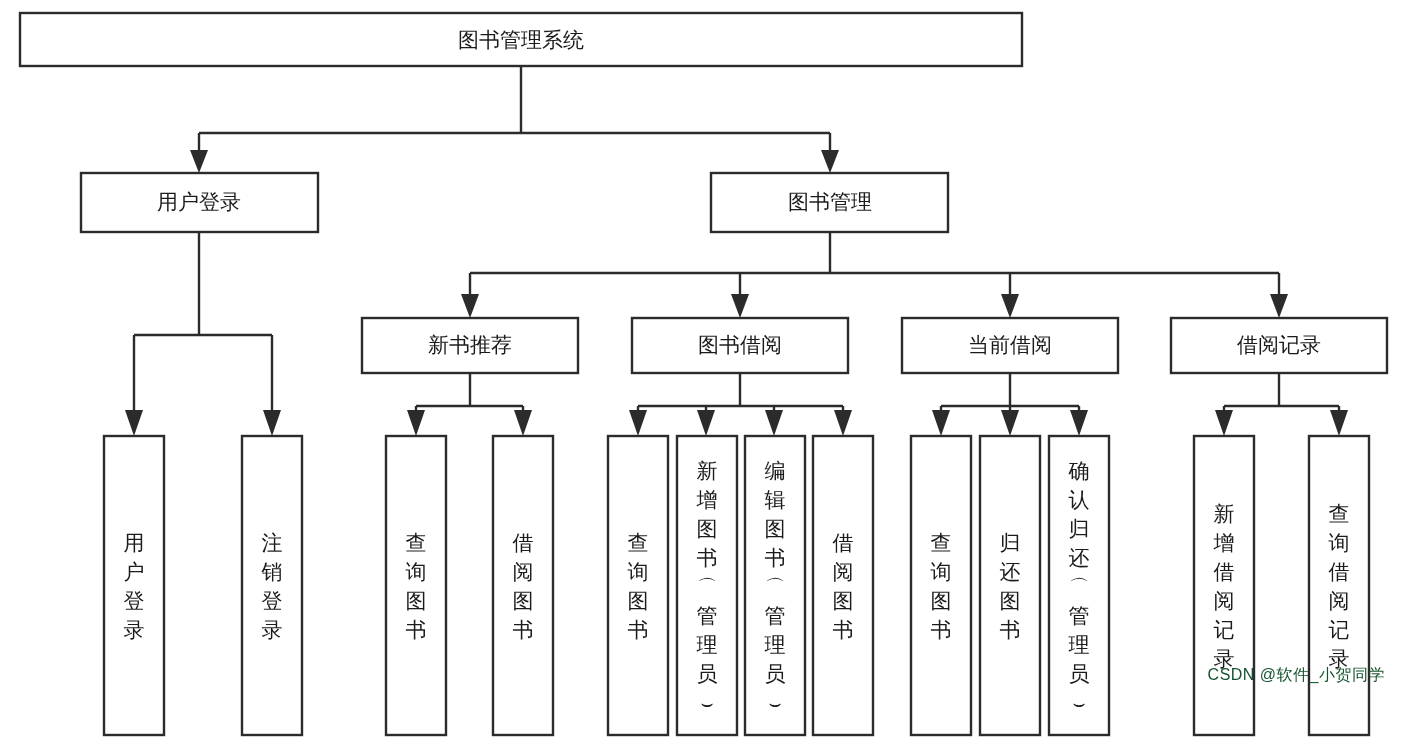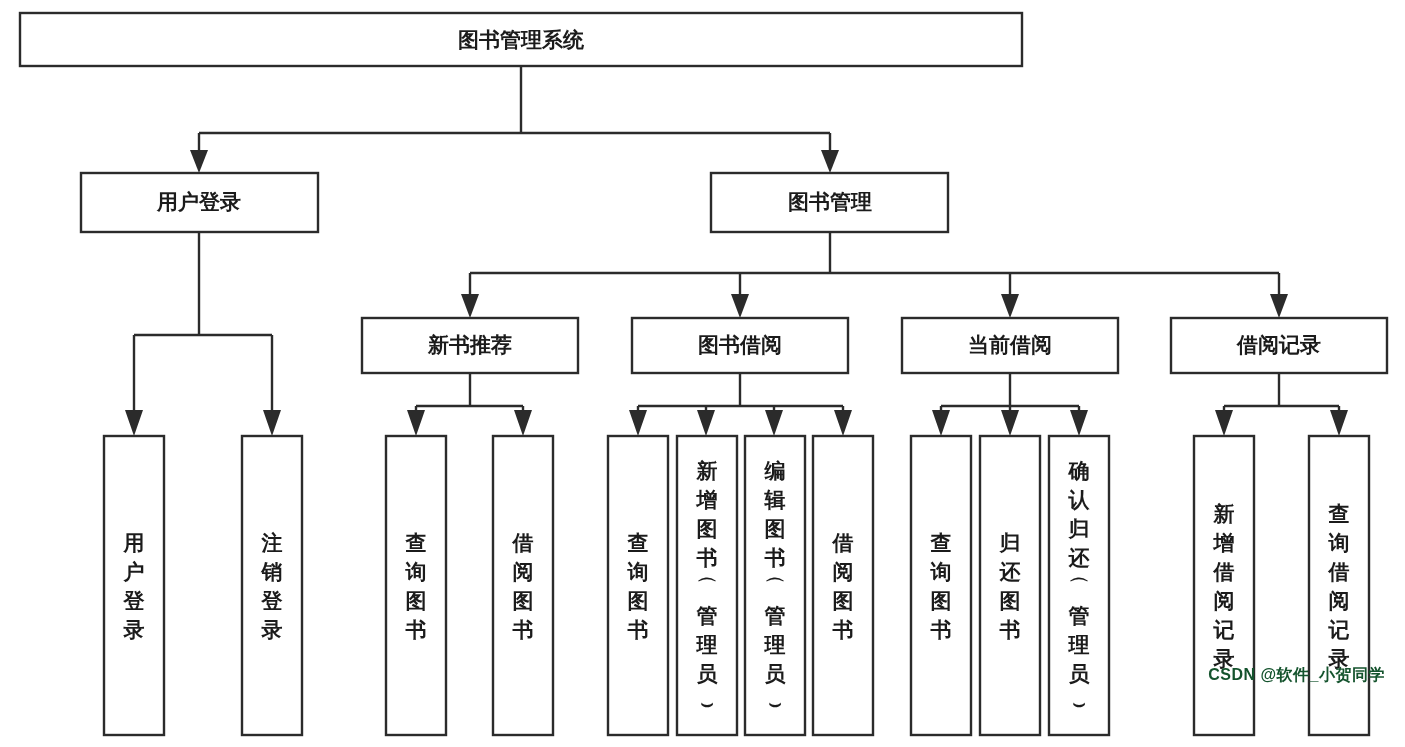--- a/index.html
+++ b/index.html
@@ -11,21 +11,20 @@
     width: 1405px;
     height: 747px;
     font-family: "Liberation Sans", "DejaVu Sans", sans-serif;
     overflow: hidden;
     position: relative;
   }
   #diagram-root {
     position: relative;
     width: 1405px;
     height: 692px;
-    font-weight: bold;
   }
   svg#tree-svg {
     position: absolute;
     left: 0;
     top: 0;
     width: 1405px;
     height: 747px;
     display: block;
   }
   .node-box {

